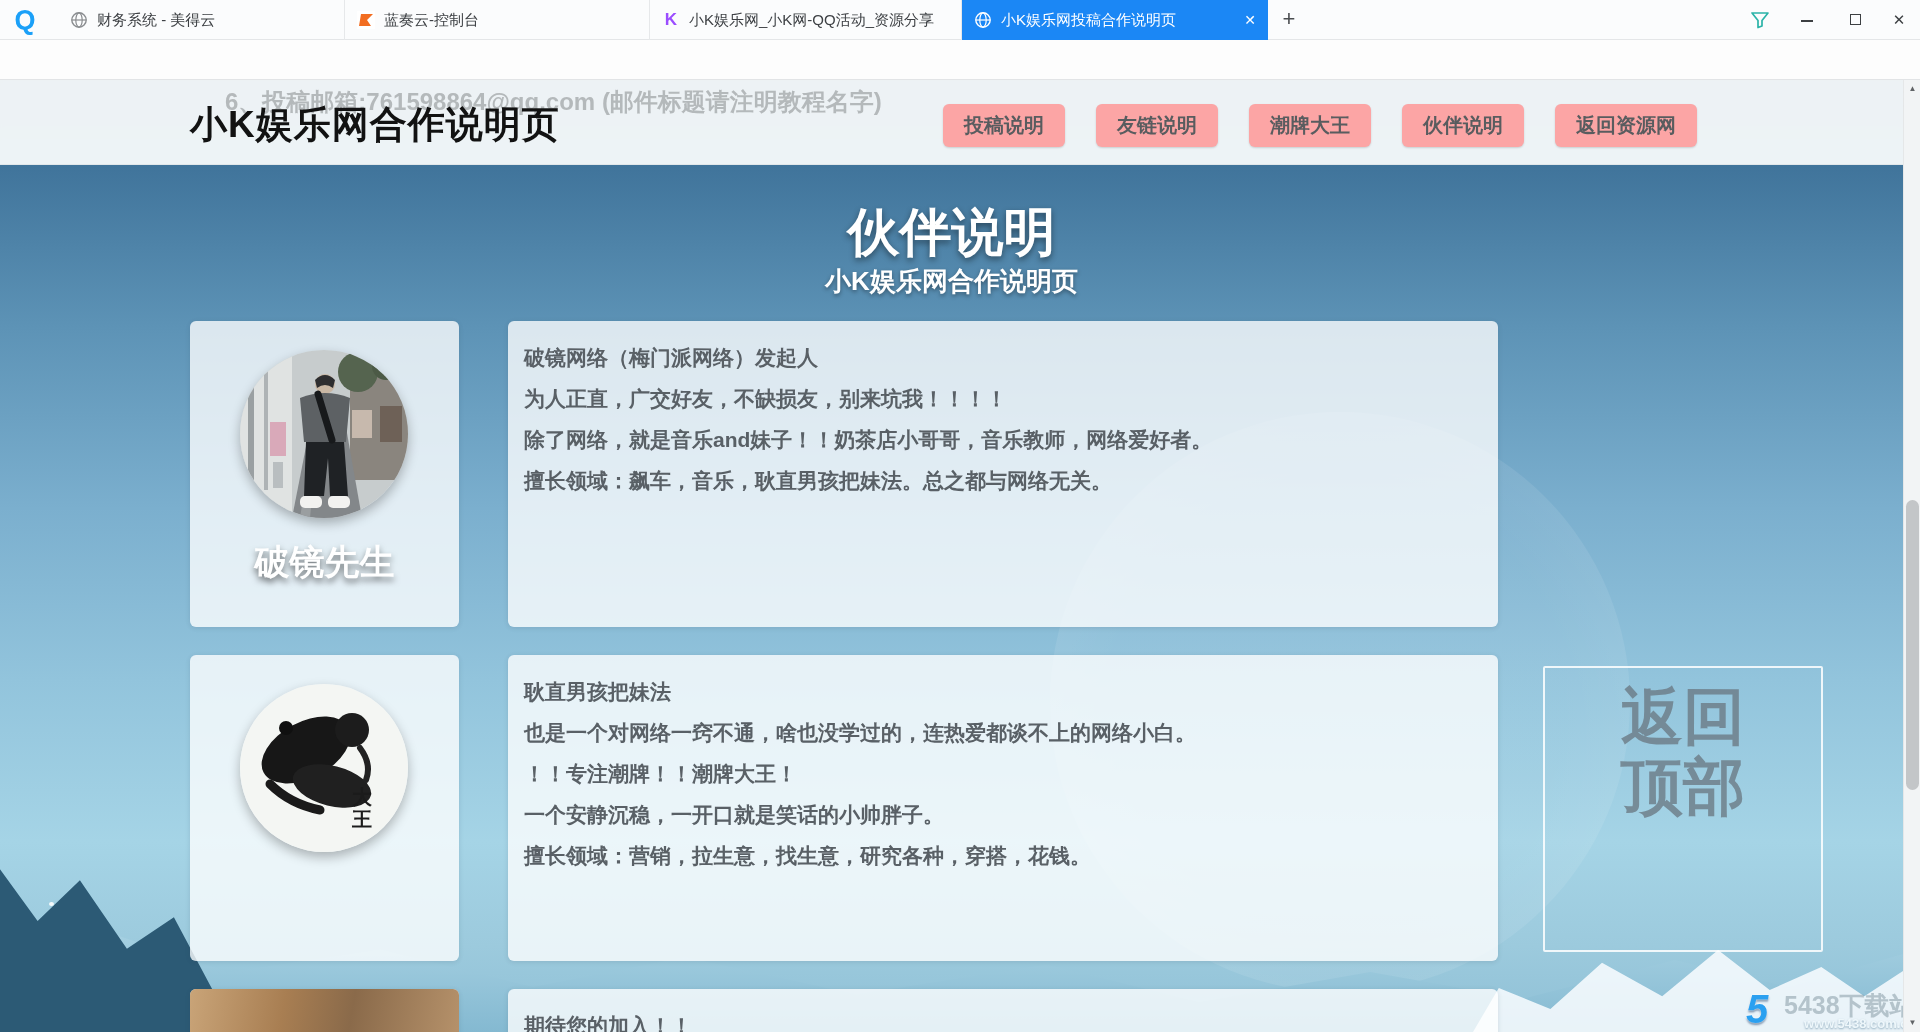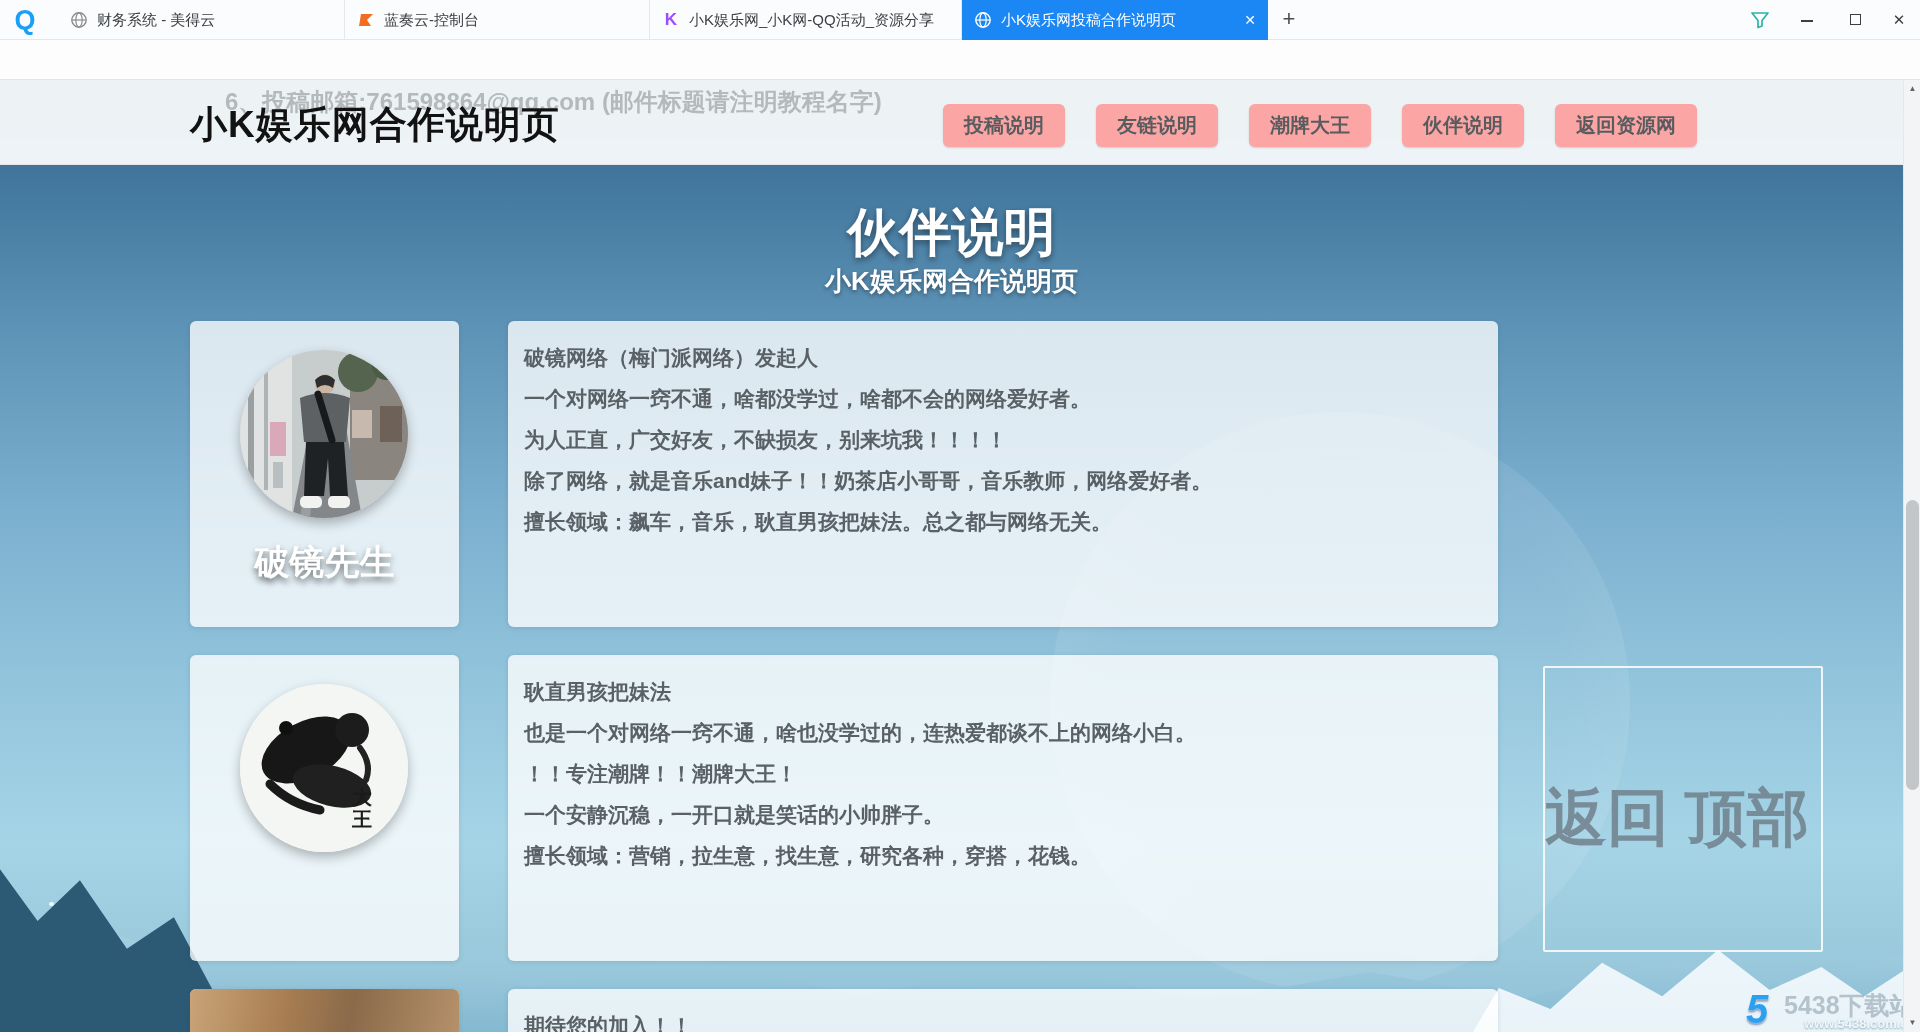--- a/index.html
+++ b/index.html
@@ -72,21 +72,21 @@
     box-shadow:0 5px 12px rgba(0,0,0,0.28); }
   .partner-name { left:0; top:218px; width:100%; text-align:center; font-size:35px; font-weight:800;
     color:#fff; text-shadow:0 4px 6px rgba(0,0,0,0.5); }
   .pline { font-size:21px; font-weight:600; color:#596066; height:41px; line-height:41px; white-space:nowrap; }
   .avatar-partial { left:190px; top:0; width:269px; height:306px; }
   .avatar-partial .img-sliver { left:0; top:0; width:269px; height:43px; border-radius:6px 6px 0 0;
     background:linear-gradient(100deg,#c9a478 0%,#a87e52 35%,#8a6a4a 60%,#b5916a 100%); }
 
   
   #back-to-top { left:1543px; top:586px; width:280px; height:286px; border:2px solid rgba(255,255,255,0.85);
-    border-radius:2px; display:flex; flex-direction:row; align-items:center; padding-top:18px; gap:16px; z-index:20; }
+    border-radius:2px; display:flex; flex-direction:column; align-items:center; padding-top:18px; gap:8px; z-index:20; }
   .btt-line { font-size:62px; font-weight:800; color:rgba(106,121,131,0.78); line-height:1; }
 
   
   #watermark { left:1746px; top:905px; width:160px; height:47px; }
   #wm-logo { left:0; top:2px; font-size:40px; font-weight:800; color:#2ba0f0; font-style:italic;
     text-shadow:0 0 2px #fff,0 2px 2px rgba(0,40,90,0.5); }
   #wm-site { left:38px; top:4px; font-size:25px; font-weight:800; color:rgba(135,155,165,0.55); white-space:nowrap; }
   #wm-url { left:58px; top:31px; font-size:13px; font-weight:700; color:#eef7fb; text-shadow:0 1px 2px rgba(0,60,100,0.4); white-space:nowrap; }
 
   
@@ -286,21 +286,20 @@
             <path d="M66 92 H104 L108 146 H90 L88 108 L84 146 H64 Z" fill="#1f2225"></path>
             <rect x="60" y="146" width="22" height="12" rx="5" fill="#f2f2f0"></rect>
             <rect x="88" y="146" width="22" height="12" rx="5" fill="#f2f2f0"></rect>
             <path d="M78 44 L92 90" stroke="#17191b" stroke-width="7" stroke-linecap="round"></path>
           </svg>
         </div>
         <div class="partner-name abs">破镜先生</div>
       </div>
       <div class="card card-right abs">
         <div class="pline">破镜网络（梅门派网络）发起人</div>
-        <div class="pline">一个对网络一窍不通，啥都没学过，啥都不会的网络爱好者。</div>
         <div class="pline">为人正直，广交好友，不缺损友，别来坑我！！！！</div>
         <div class="pline">除了网络，就是音乐and妹子！！奶茶店小哥哥，音乐教师，网络爱好者。</div>
         <div class="pline">擅长领域：飙车，音乐，耿直男孩把妹法。总之都与网络无关。</div>
       </div>
     </div>
 
     <div class="row abs" style="top:575px;">
       <div class="card card-left abs">
         <div class="avatar abs">
           <svg width="168" height="168" viewBox="0 0 168 168">

